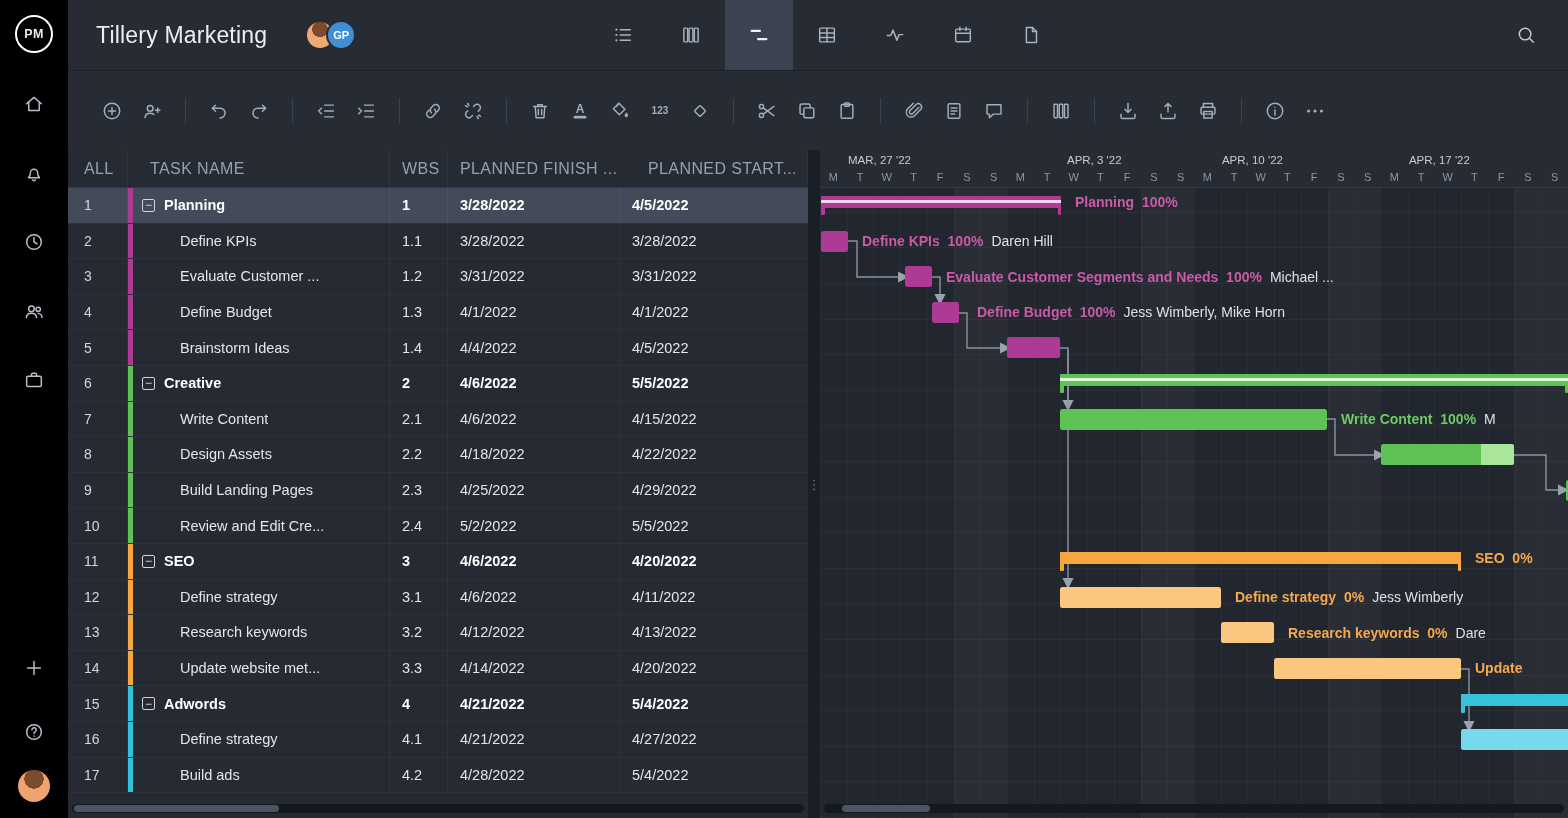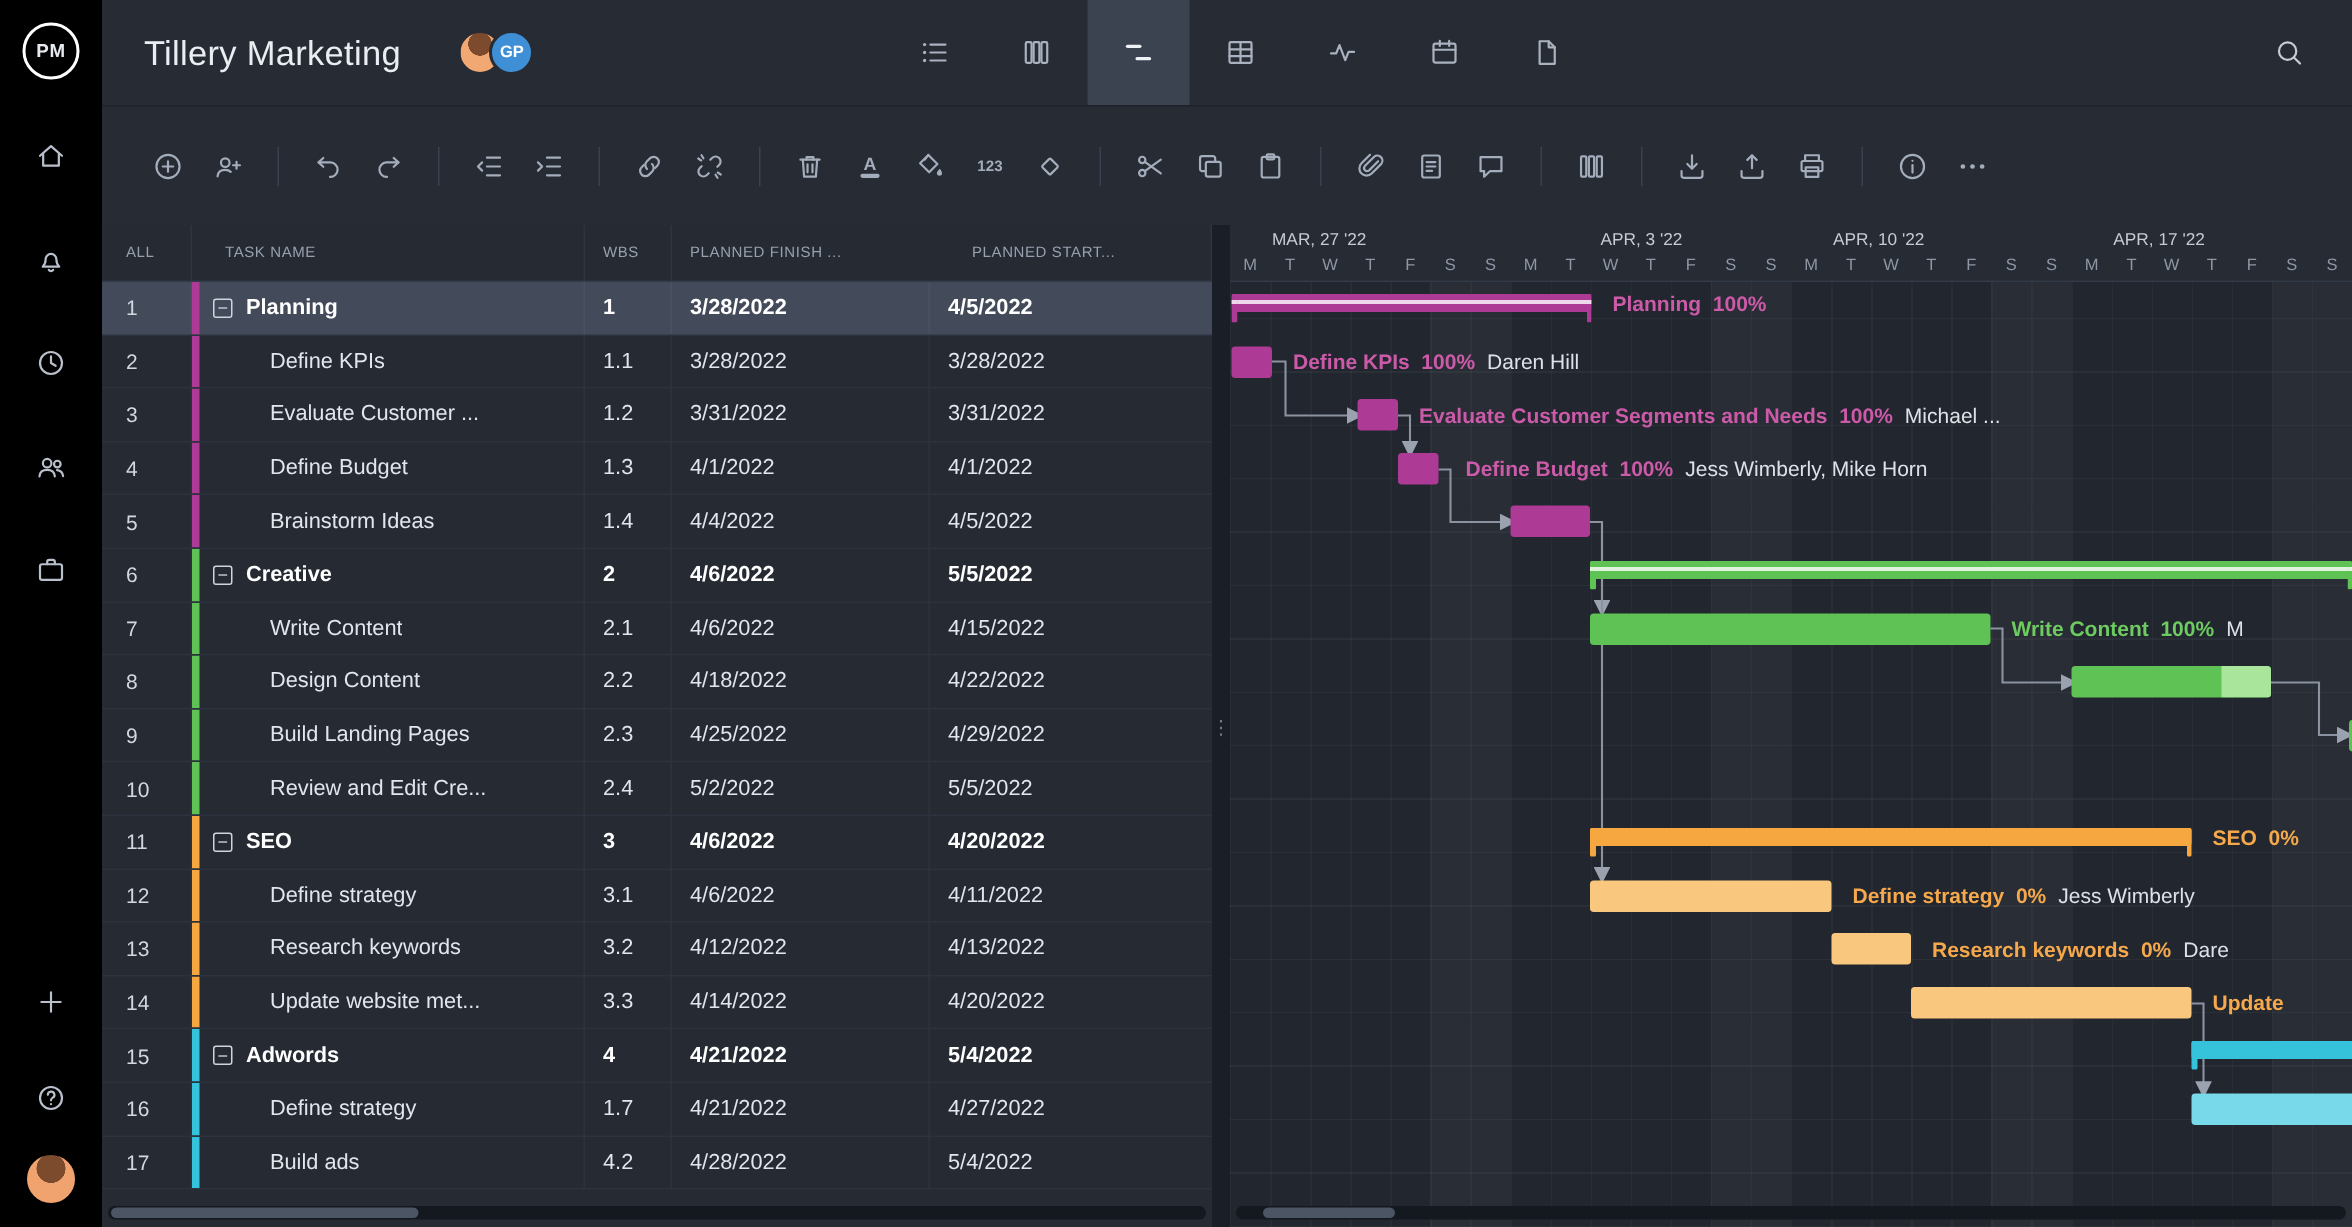--- a/index.html
+++ b/index.html
@@ -28,21 +28,21 @@
 .vtab.active{background:#3b4250;color:#eef1f5}
 #search-btn{position:absolute;right:22px;top:0;height:70px;width:40px;display:flex;align-items:center;justify-content:center;color:#c6ccd5}
 
 #toolbar{position:absolute;left:68px;top:70px;width:1500px;height:80px;background:#262b34;border-top:1px solid #1e232b;display:flex;align-items:center;padding-left:24px}
 .tb-btn{width:40px;height:40px;display:flex;align-items:center;justify-content:center;color:#a4adbb;border-radius:4px}
 .tb-sep{width:1px;height:26px;background:#3a4150;margin:0 13px;flex:none}
 
 #main{position:absolute;left:68px;top:150px;width:1500px;height:668px;background:#252a33}
 
 #table-pane{position:absolute;left:0;top:0;width:740px;height:668px;overflow:hidden}
-#thead{display:flex;height:38px;align-items:stretch;border-bottom:1px solid #333a47;font-size:10px;color:#97a0ae;letter-spacing:.4px}
+#thead{display:flex;height:38px;align-items:stretch;border-bottom:1px solid #333a47;font-size:16px;color:#97a0ae;letter-spacing:.4px}
 .hc{display:flex;align-items:center;border-right:1px solid rgba(255,255,255,.05);white-space:nowrap;overflow:hidden}
 #h-num{width:60px;padding-left:16px}
 #h-name{width:262px;padding-left:22px}
 #h-wbs{width:58px;padding-left:12px}
 #h-start{width:172px;padding-left:12px}
 #h-fin{width:188px;padding-left:12px;border-right:none}
 #table-rows{position:absolute;top:38px;left:0;width:740px;height:606px;overflow:hidden}
 .trow{display:flex;height:35.6px;border-bottom:1px solid #2c323e;font-size:14.5px;align-items:stretch}
 .trow.sel{background:#434b5a}
 .cell{display:flex;align-items:center;border-right:1px solid rgba(255,255,255,.045);overflow:hidden}
@@ -585,21 +585,21 @@
             </div>
             <div class="cell c-wbs">2.1</div>
             <div class="cell c-date">4/6/2022</div>
             <div class="cell c-date c-fin">4/15/2022</div>
           </div>
           <div class="trow">
             <div class="cell c-num">8</div>
             <div class="cell c-name">
               <span class="strip" style="background:#5ec254"></span>
               <span class="indent"></span>
-              <span class="tname">Design Content</span>
+              <span class="tname">Design Assets</span>
             </div>
             <div class="cell c-wbs">2.2</div>
             <div class="cell c-date">4/18/2022</div>
             <div class="cell c-date c-fin">4/22/2022</div>
           </div>
           <div class="trow">
             <div class="cell c-num">9</div>
             <div class="cell c-name">
               <span class="strip" style="background:#5ec254"></span>
               <span class="indent"></span>
@@ -675,21 +675,21 @@
             <div class="cell c-date">4/21/2022</div>
             <div class="cell c-date c-fin">5/4/2022</div>
           </div>
           <div class="trow">
             <div class="cell c-num">16</div>
             <div class="cell c-name">
               <span class="strip" style="background:#35c3dc"></span>
               <span class="indent"></span>
               <span class="tname">Define strategy</span>
             </div>
-            <div class="cell c-wbs">1.7</div>
+            <div class="cell c-wbs">4.1</div>
             <div class="cell c-date">4/21/2022</div>
             <div class="cell c-date c-fin">4/27/2022</div>
           </div>
           <div class="trow">
             <div class="cell c-num">17</div>
             <div class="cell c-name">
               <span class="strip" style="background:#35c3dc"></span>
               <span class="indent"></span>
               <span class="tname">Build ads</span>
             </div>

